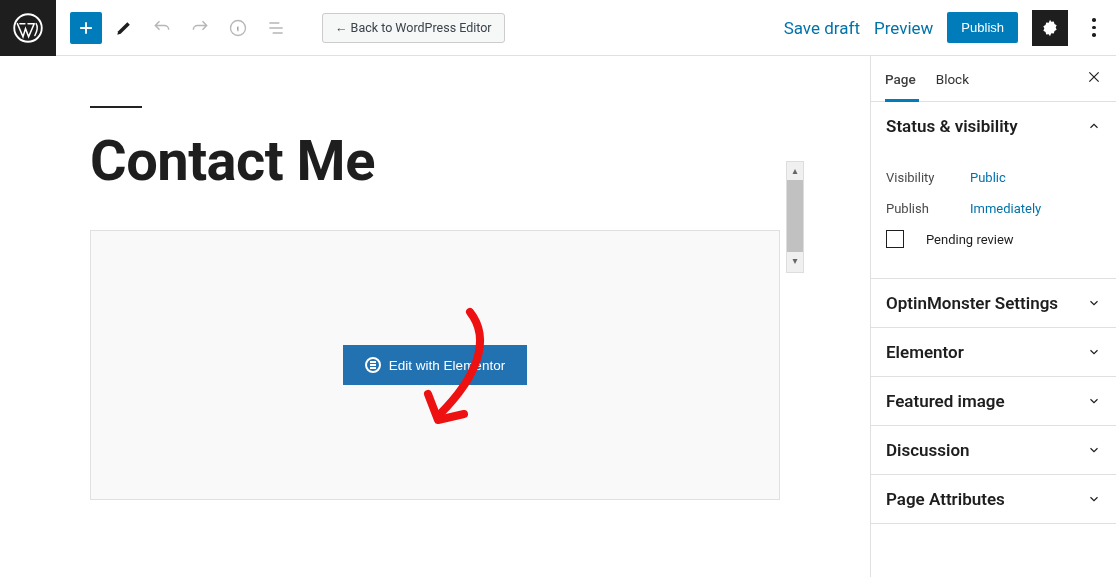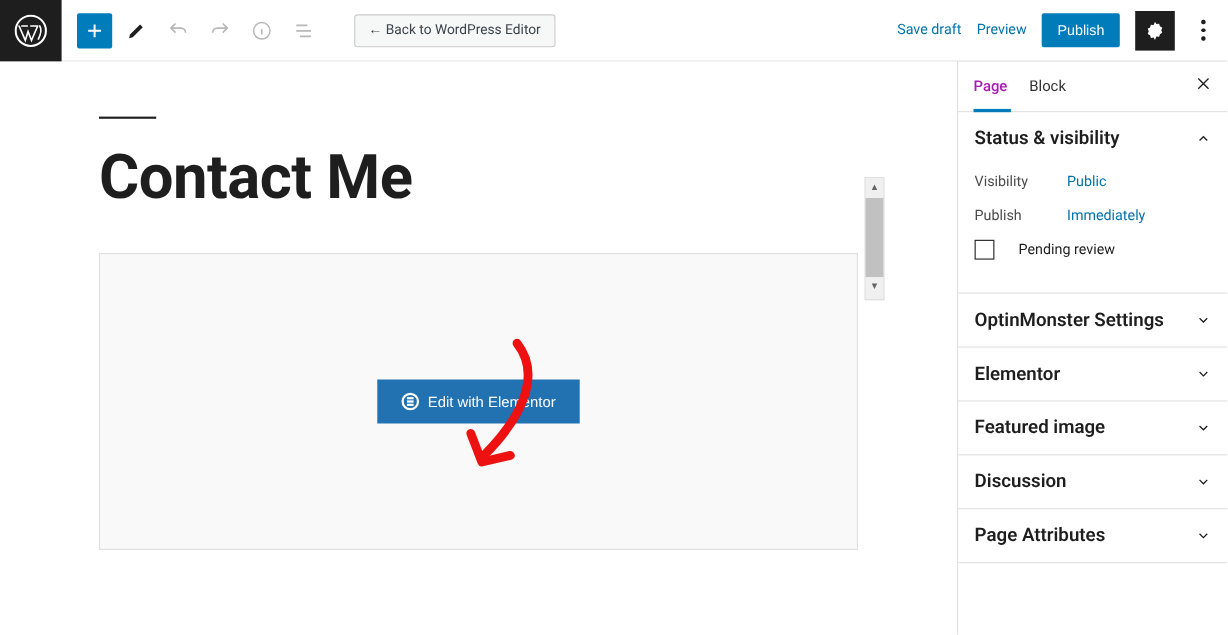--- a/index.html
+++ b/index.html
@@ -9,21 +9,21 @@
   
   .topbar { display: flex; align-items: center; height: 56px; border-bottom: 1px solid #e0e0e0; }
   .wp-logo { width: 56px; height: 56px; background: #1e1e1e; display: flex; align-items: center; justify-content: center; }
   .wp-logo svg { width: 30px; height: 30px; }
   .toolbar-left { display: flex; align-items: center; gap: 6px; padding-left: 14px; }
   .btn-add { width: 32px; height: 32px; background: #007cba; display: flex; align-items: center; justify-content: center; color: #fff; border-radius: 2px; }
   .tool-icon { width: 32px; height: 32px; display: flex; align-items: center; justify-content: center; color: #1e1e1e; }
   .tool-icon.grey { color: #b7b7b7; }
   .back-btn { height: 30px; border: 1px solid #cccccc; background: #f6f7f7; color: #3c434a; padding: 0 12px; display: inline-flex; align-items: center; border-radius: 3px; margin-left: 24px; font-size: 12.5px; }
   .toolbar-right { margin-left: auto; display: flex; align-items: center; gap: 14px; padding-right: 10px; }
-  .link-blue { color: #0073aa; font-size: 13px; }
+  .link-blue { color: #0073aa; font-size: 17px; }
   .btn-publish { background: #007cba; color: #fff; border: none; padding: 8px 14px; font-size: 13px; border-radius: 2px; }
   .btn-settings { width: 36px; height: 36px; background: #1e1e1e; display: flex; align-items: center; justify-content: center; }
   .kebab { width: 24px; display: flex; flex-direction: column; align-items: center; gap: 4px; }
   .kebab span { width: 3.5px; height: 3.5px; background: #1e1e1e; border-radius: 50%; display: block; }
 
   
   .main { display: flex; height: calc(577px - 56px); }
   .canvas { flex: 1; background: #fff; position: relative; padding: 50px 90px 0 90px; }
   .title-rule { width: 52px; border-top: 2px solid #222; margin-bottom: 20px; }
   .page-title { font-size: 56px; font-weight: 700; margin: 0 0 36px 0; letter-spacing: -0.5px; }
@@ -37,27 +37,27 @@
   .canvas-scroll .arrow { width: 100%; height: 18px; background: #f0f0f0; text-align: center; font-size: 10px; line-height: 18px; color: #666; }
   .canvas-scroll .thumb { width: 100%; height: 72px; background: #c1c1c1; }
 
   
   .anno { position: absolute; left: 400px; top: 250px; pointer-events: none; }
 
   
   .sidebar { width: 248px; border-left: 1px solid #e0e0e0; display: flex; flex-direction: column; font-size: 13px; }
   .side-tabs { display: flex; align-items: center; border-bottom: 1px solid #e0e0e0; padding: 0 14px; height: 46px; position: relative; }
   .side-tab { margin-right: 20px; font-size: 13.5px; color: #323232; padding: 14px 0; }
-  .side-tab.active { color: #a21caf; font-weight: 500; }
+  .side-tab.active { color: #404040; font-weight: 500; }
   .side-tab.active::after { content: ""; position: absolute; bottom: -1px; left: 14px; width: 34px; height: 3.5px; background: #007cba; }
   .side-close { margin-left: auto; font-size: 18px; color: #1e1e1e; }
 
   .panel { border-bottom: 1px solid #e0e0e0; }
   .panel-head { display: flex; align-items: center; justify-content: space-between; padding: 14px 15px; font-weight: 600; font-size: 17px; }
-  .panel-body { padding: 0 15px 16px 15px; }
+  .panel-body { padding: 0 15px 16px 15px; margin-top: 12px; }
   .row { display: flex; padding: 8px 0; font-size: 13px; }
   .row .lbl { width: 84px; color: #4a4a4a; }
   .row .val { color: #0073aa; }
   .chk { display: flex; align-items: center; gap: 22px; padding-top: 6px; padding-bottom: 14px; }
   .chk .box { width: 18px; height: 18px; border: 1.5px solid #1e1e1e; }
   .trash { display: inline-block; border: 1px solid #cc1818; color: #cc1818; padding: 6px 12px; font-size: 12.5px; }
   .chev { width: 14px; height: 14px; }
 </style>
 </head>
 <body>

